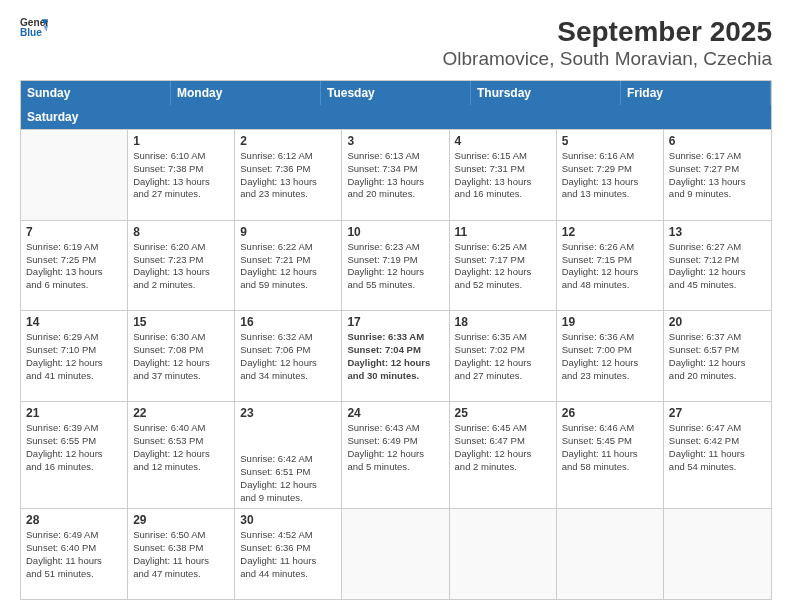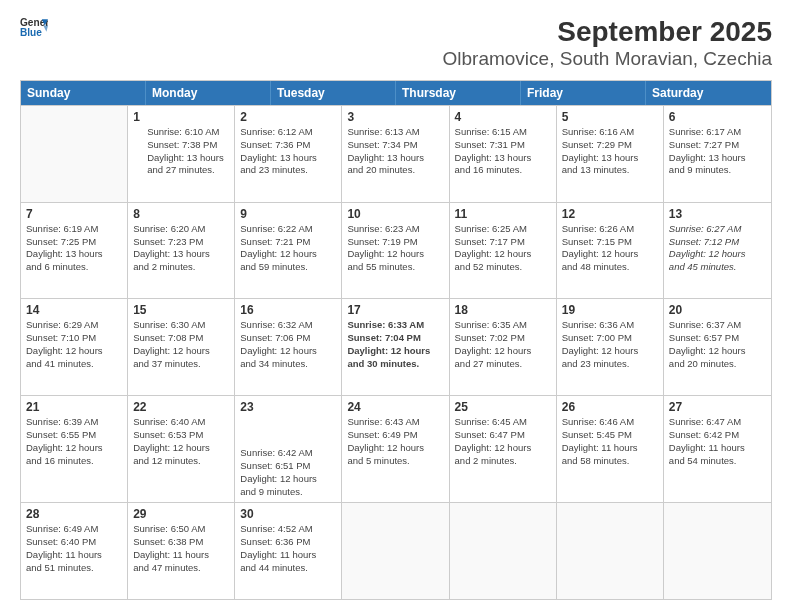--- a/index.html
+++ b/index.html
@@ -45,21 +45,21 @@
       color: #555;
     }
     .calendar {
       flex: 1;
       display: flex;
       flex-direction: column;
       border: 1px solid #ccc;
     }
     .cal-header-row {
       display: grid;
-      grid-template-columns: repeat(6, 1fr);
+      grid-template-columns: repeat(5, 1fr);
       background: #2e75b6;
     }
     .cal-header-cell {
       color: #fff;
       font-size: 12px;
       font-weight: bold;
       padding: 5px 6px;
       border-right: 1px solid #4d8fc7;
     }
     .cal-header-cell:last-child { border-right: none; }
@@ -122,21 +122,21 @@
         <div class="cal-header-cell">Tuesday</div>
         <div class="cal-header-cell">Thursday</div>
         <div class="cal-header-cell">Friday</div>
         <div class="cal-header-cell">Saturday</div>
       </div>
     <div class="cal-body">
     <div class="cal-row">
           <div class="cal-cell empty-cell"></div>
           <div class="cal-cell">
             <div class="day-num">1</div>
-            <div class="day-info" style="white-space: pre-line; margin-left: 14px;">Sunrise: 6:10 AM
+            <div class="day-info" style="white-space: pre-line;">Sunrise: 6:10 AM
 Sunset: 7:38 PM
 Daylight: 13 hours
 and 27 minutes.</div>
           </div>
           <div class="cal-cell">
             <div class="day-num">2</div>
             <div class="day-info" style="white-space: pre-line;">Sunrise: 6:12 AM
 Sunset: 7:36 PM
 Daylight: 13 hours
 and 23 minutes.</div>
@@ -208,21 +208,21 @@
           </div>
           <div class="cal-cell">
             <div class="day-num">12</div>
             <div class="day-info" style="white-space: pre-line;">Sunrise: 6:26 AM
 Sunset: 7:15 PM
 Daylight: 12 hours
 and 48 minutes.</div>
           </div>
           <div class="cal-cell">
             <div class="day-num">13</div>
-            <div class="day-info" style="white-space: pre-line; font-style: italic;">Sunrise: 6:27 AM
+            <div class="day-info" style="white-space: pre-line;">Sunrise: 6:27 AM
 Sunset: 7:12 PM
 Daylight: 12 hours
 and 45 minutes.</div>
           </div>
         </div>
         <div class="cal-row">
           <div class="cal-cell">
             <div class="day-num">14</div>
             <div class="day-info" style="white-space: pre-line;">Sunrise: 6:29 AM
 Sunset: 7:10 PM

